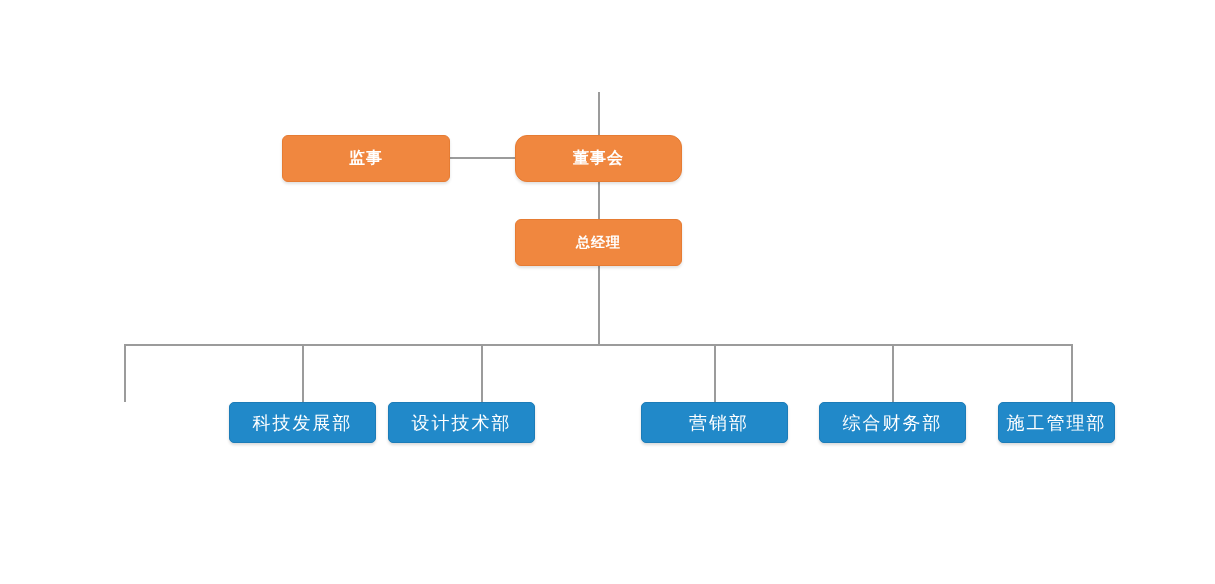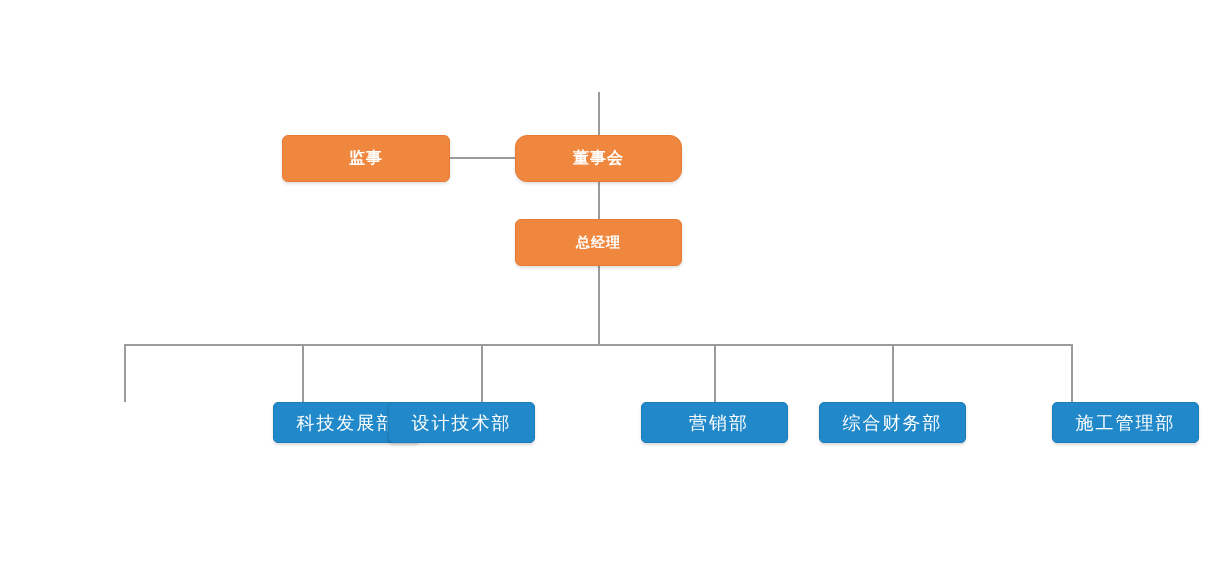--- a/index.html
+++ b/index.html
@@ -54,25 +54,25 @@
   }
 
   .node.root   { left: 450px; top: 40px;  width: 298px; height: 52px; font-size: 24px; }
   .node.lvl2   { height: 47px; font-size: 16px; }
   .node.supervisor { left: 282px; top: 135px; width: 168px; }
   .node.board      { left: 515px; top: 135px; width: 167px; border-radius: 12px; }
   .node.gm         { left: 515px; top: 219px; width: 167px; height: 47px; font-size: 14px; }
 
   .node.dept { top: 402px; height: 41px; }
   .node.dept1 { left: 52px;  width: 146px; }
-  .node.dept2 { left: 229px; width: 147px; margin-left: 44px; }
+  .node.dept2 { left: 229px; width: 147px; }
   .node.dept3 { left: 388px; width: 147px; }
   .node.dept4 { left: 641px; width: 147px; padding-left: 9px; }
   .node.dept5 { left: 819px; width: 147px; }
-  .node.dept6 { left: 1052px; width: 147px; }
+  .node.dept6 { left: 998px; width: 117px; }
 </style>
 </head>
 <body>
 
 <div class="canvas">
 
   <svg class="connectors" viewBox="0 0 1215 584" xmlns="http://www.w3.org/2000/svg">
     <line x1="599" y1="92" x2="599" y2="135"></line>
     <line x1="450" y1="158" x2="515" y2="158"></line>
     <line x1="599" y1="182" x2="599" y2="219"></line>

